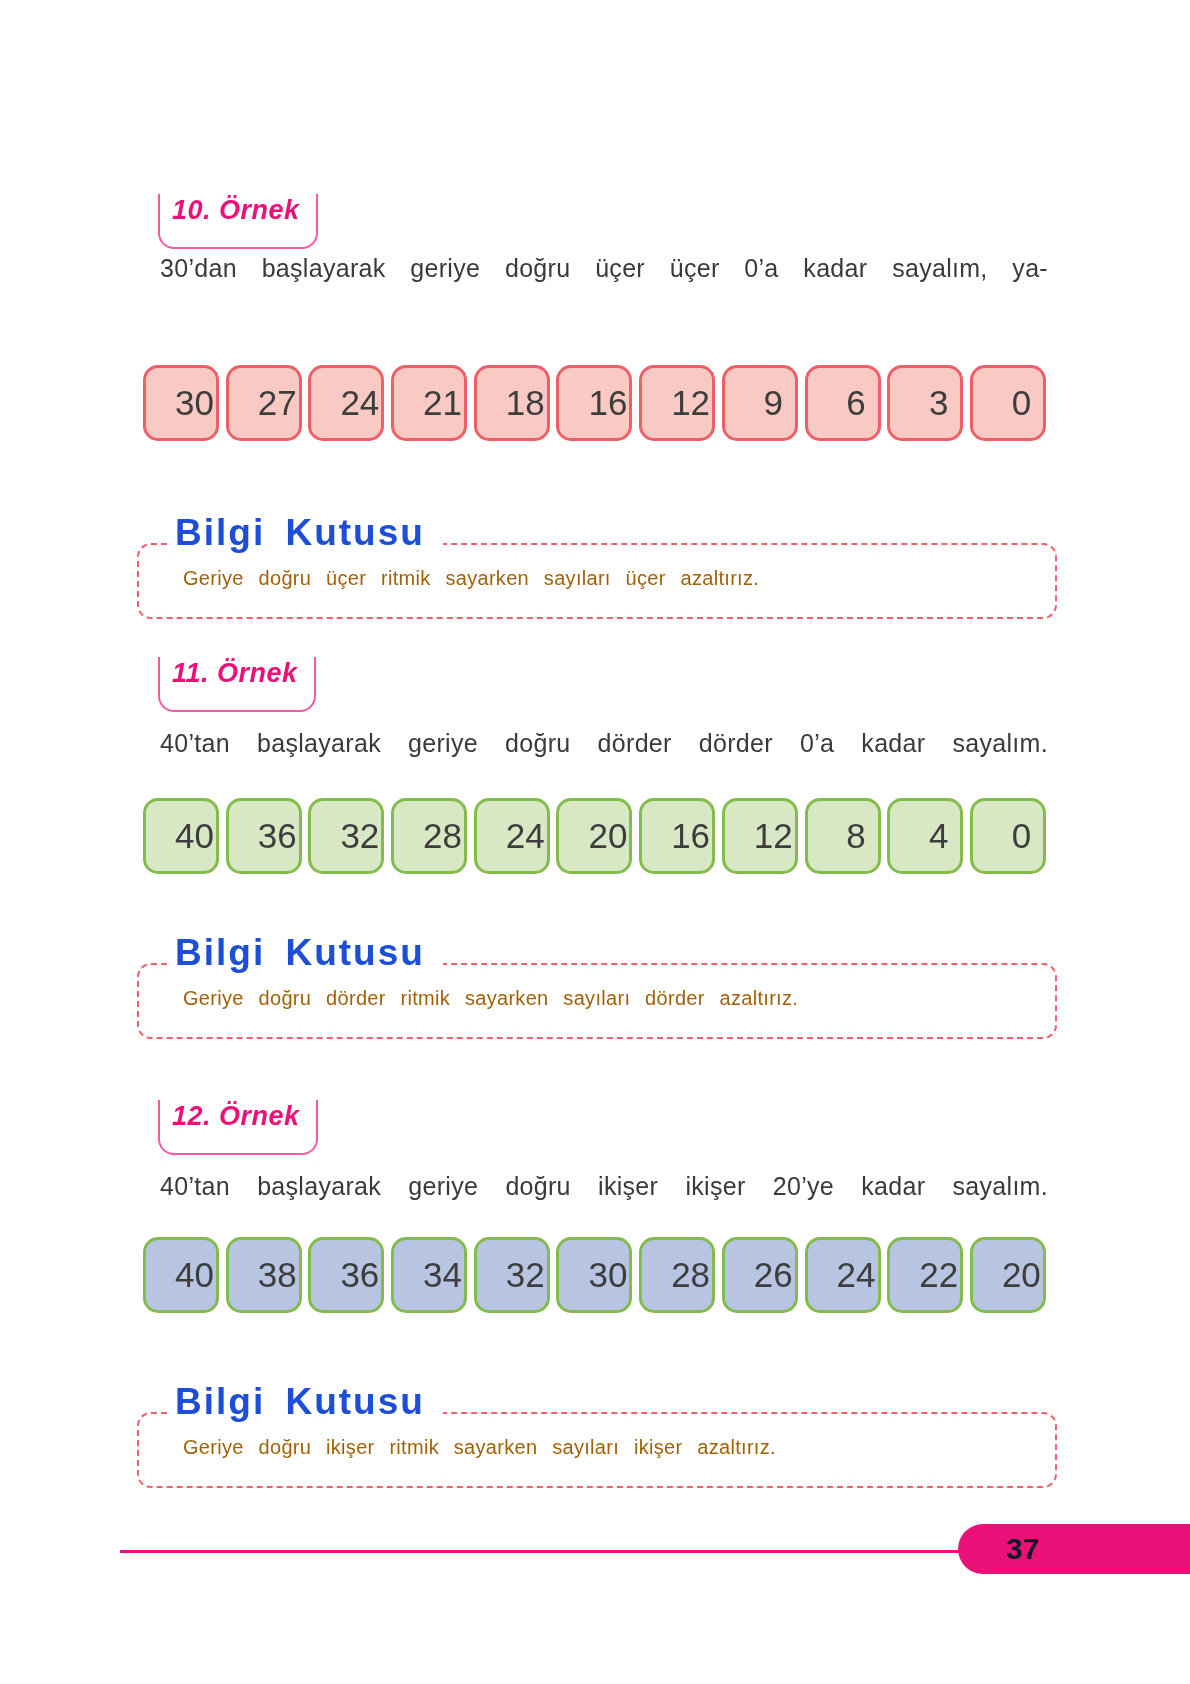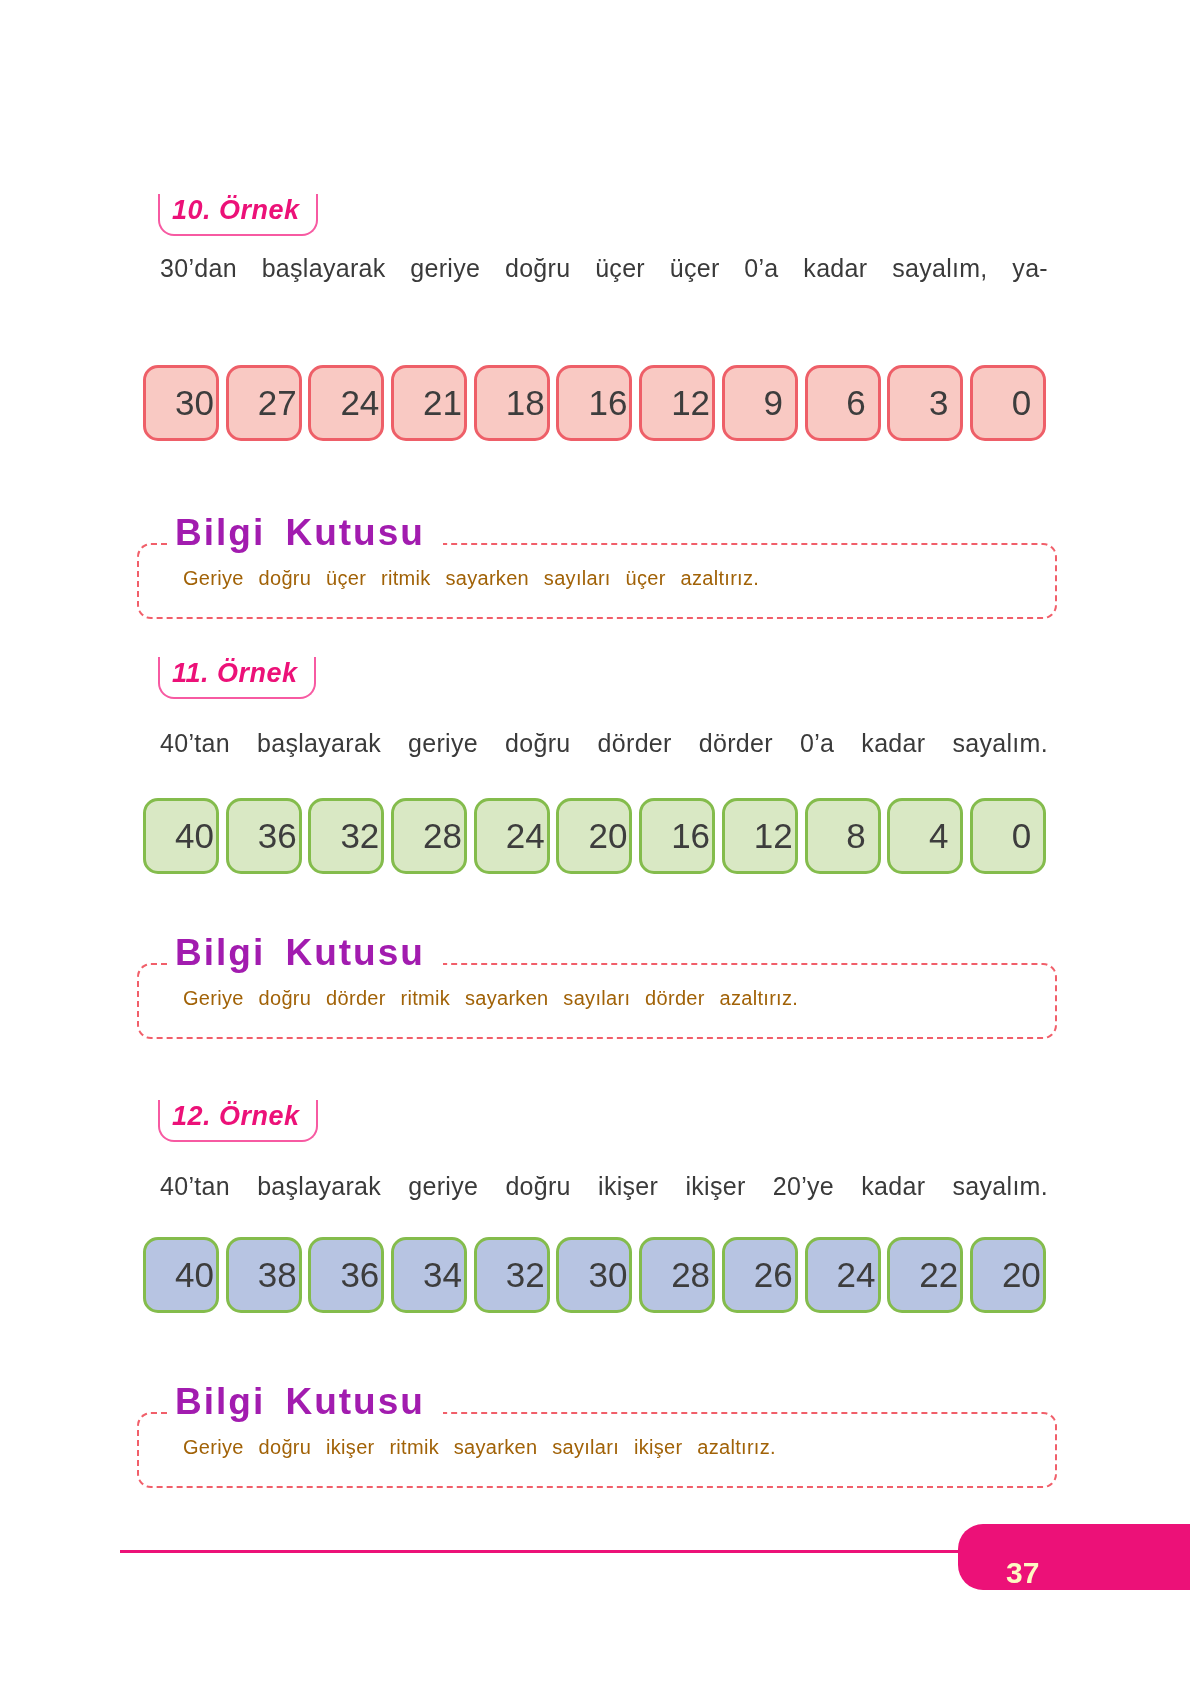--- a/index.html
+++ b/index.html
@@ -18,21 +18,21 @@
   .ornek-heading {
     position: absolute;
     left: 158px;
   }
   .ornek-badge {
     display: inline-block;
     font-size: 27px;
     font-weight: bold;
     font-style: italic;
     color: #ec1178;
-    padding: 1px 16px 8px 12px;
+    padding: 1px 16px 21px 12px;
     border-left: 2px solid #f75aa2;
     border-right: 2px solid #f75aa2;
     border-bottom: 2px solid #f75aa2;
     border-radius: 0 0 16px 16px;
     letter-spacing: 0.5px;
   }
 
   
   .para {
     position: absolute;
@@ -83,21 +83,21 @@
   .bk-title {
     position: absolute;
     top: 0;
     left: 32px;
     z-index: 2;
     display: inline-block;
     background: #ffffff;
     font-size: 37px;
     line-height: 43px;
     font-weight: bold;
-    color: #a21caf;
+    color: #1d4ed8;
     letter-spacing: 2px;
     word-spacing: 8px;
     padding: 0 18px 0 6px;
   }
   .bk-box {
     margin-top: 32px;
     height: 76px;
     border: 2px dashed #f15f6a;
     border-radius: 14px;
     padding: 22px 30px 0 44px;
@@ -116,27 +116,27 @@
     top: 1550px;
     width: 840px;
     height: 3px;
     background: #ec1178;
   }
   .page-number-badge {
     position: absolute;
     left: 958px;
     top: 1524px;
     width: 232px;
-    height: 66px;
+    height: 50px;
     background: #ec1178;
     border-radius: 25px 0 0 25px;
     display: flex;
-    align-items: flex-end;
+    align-items: center;
     padding-left: 48px;
-    color: #fef9c3;
+    color: #0f172a;
     font-size: 30px;
     font-weight: bold;
   }
 </style>
 </head>
 <body>
 
 <div class="page">
 
   <div class="ornek-heading" style="top:194px">

